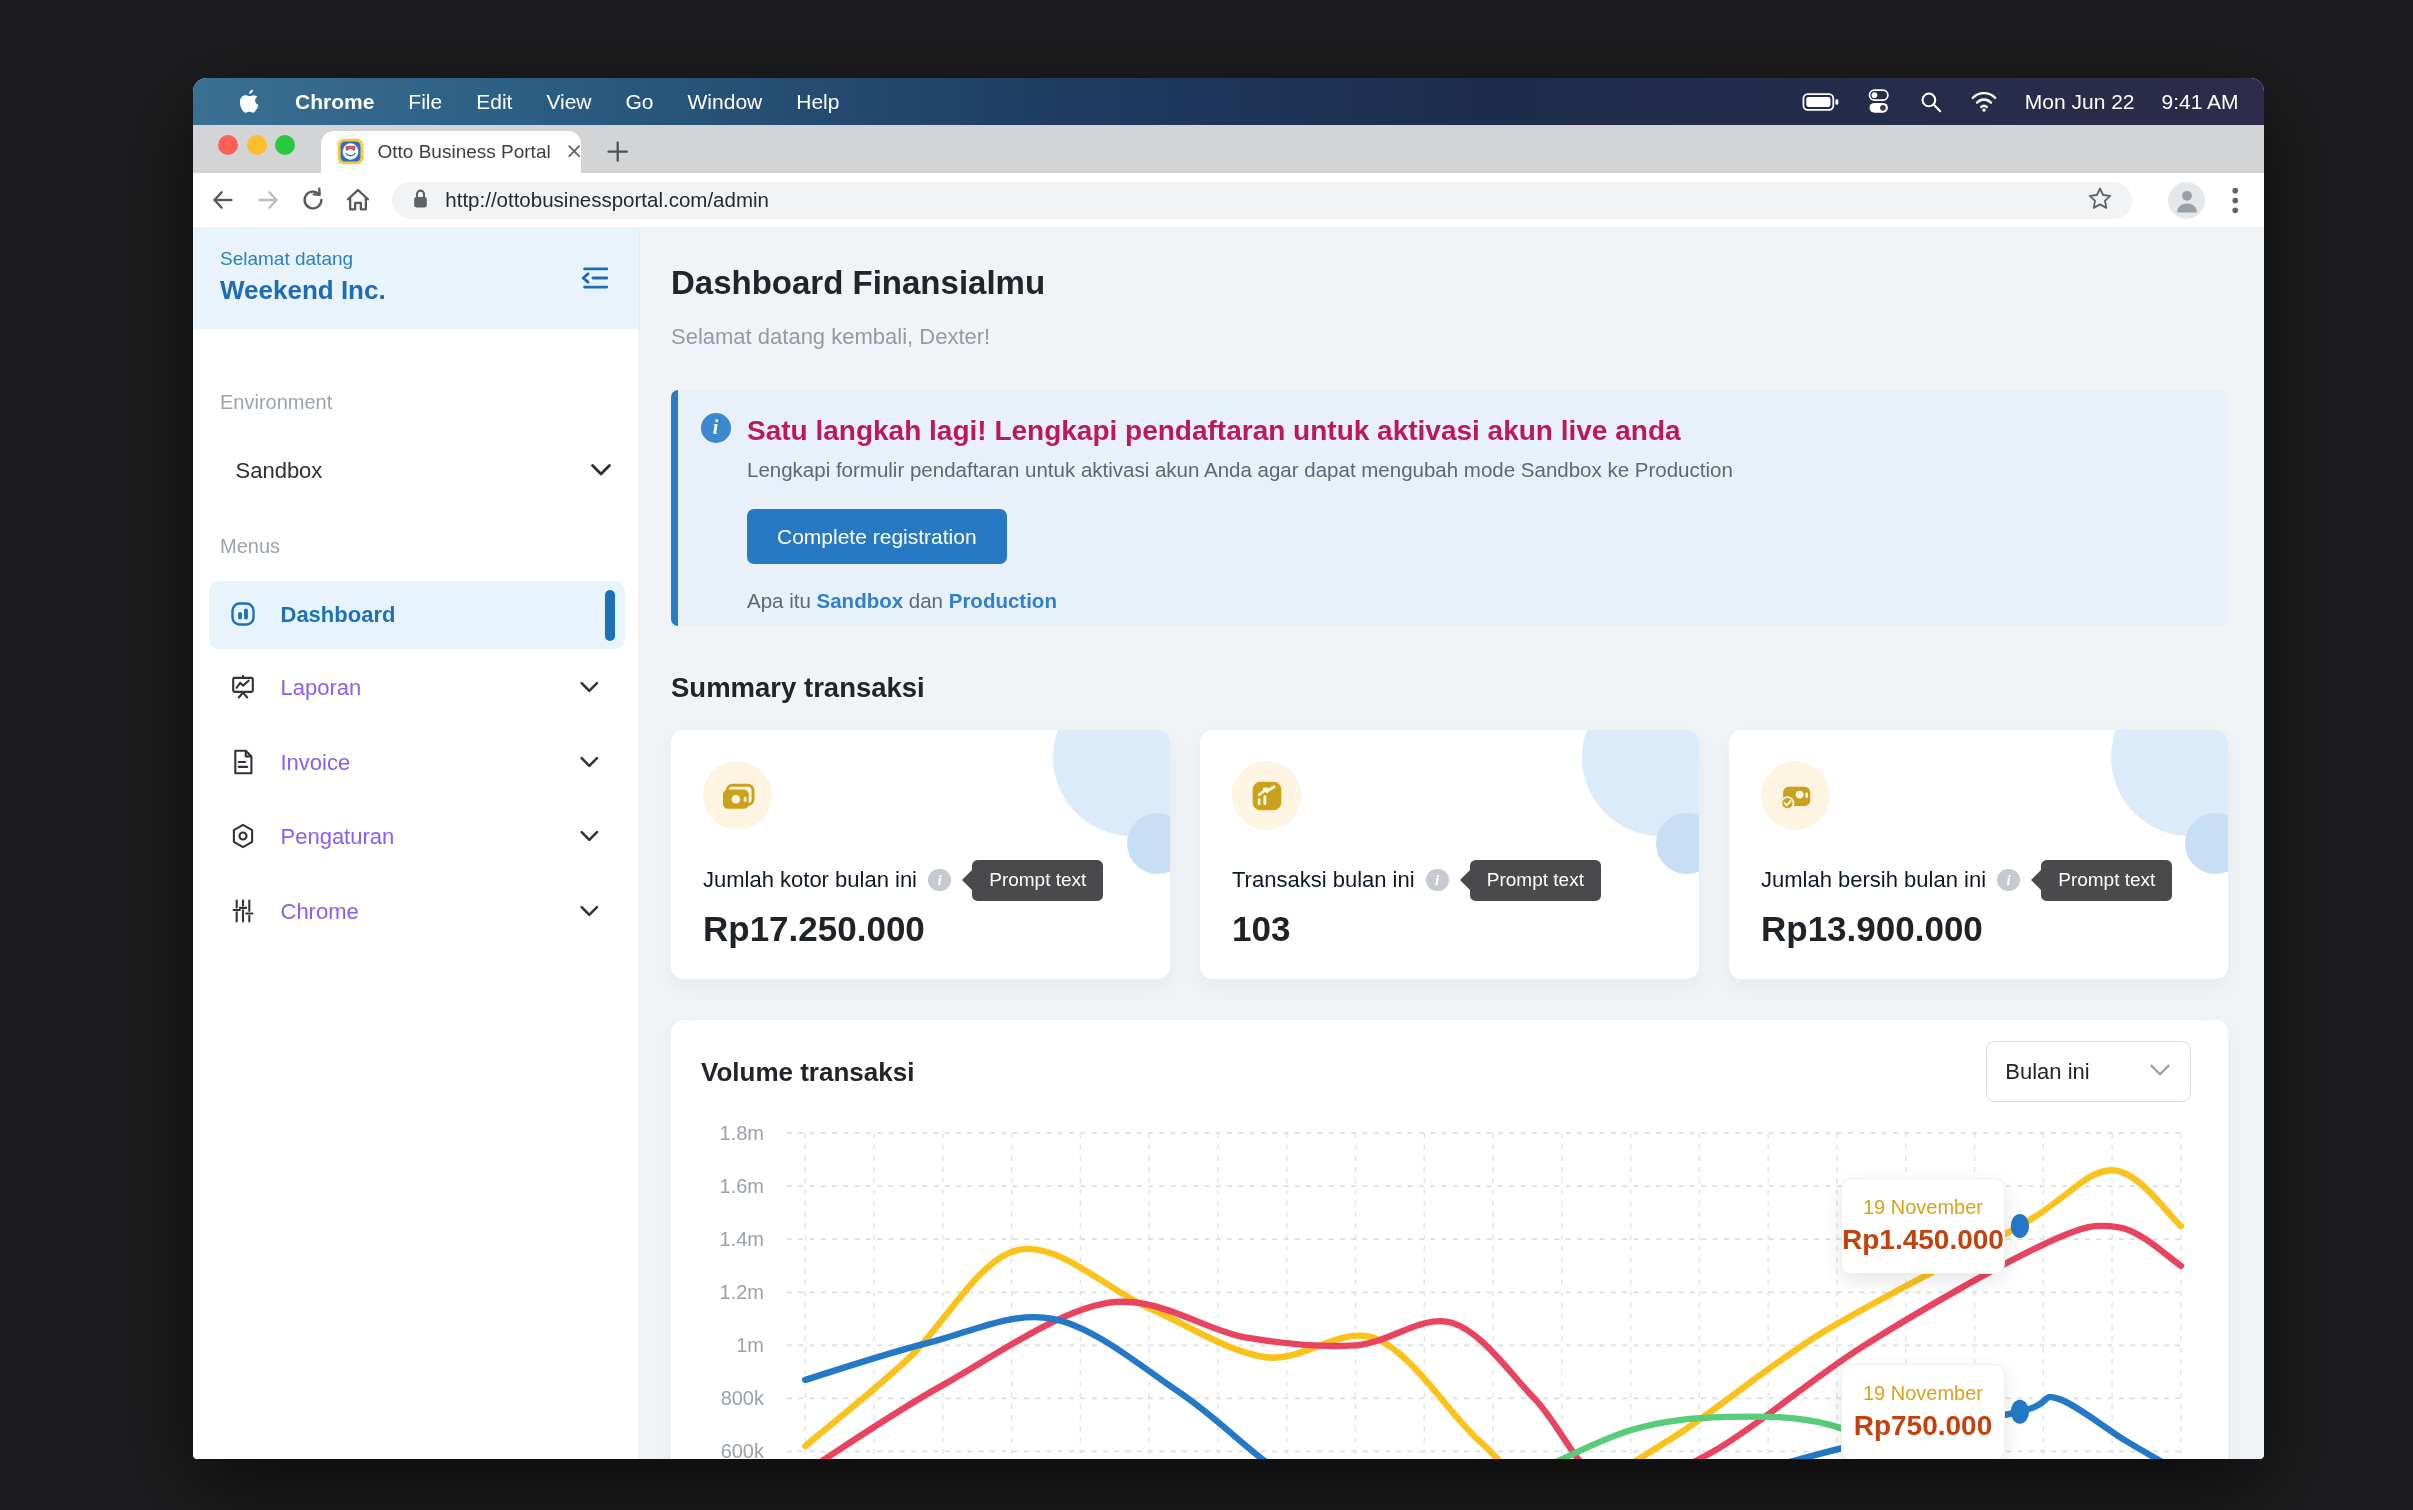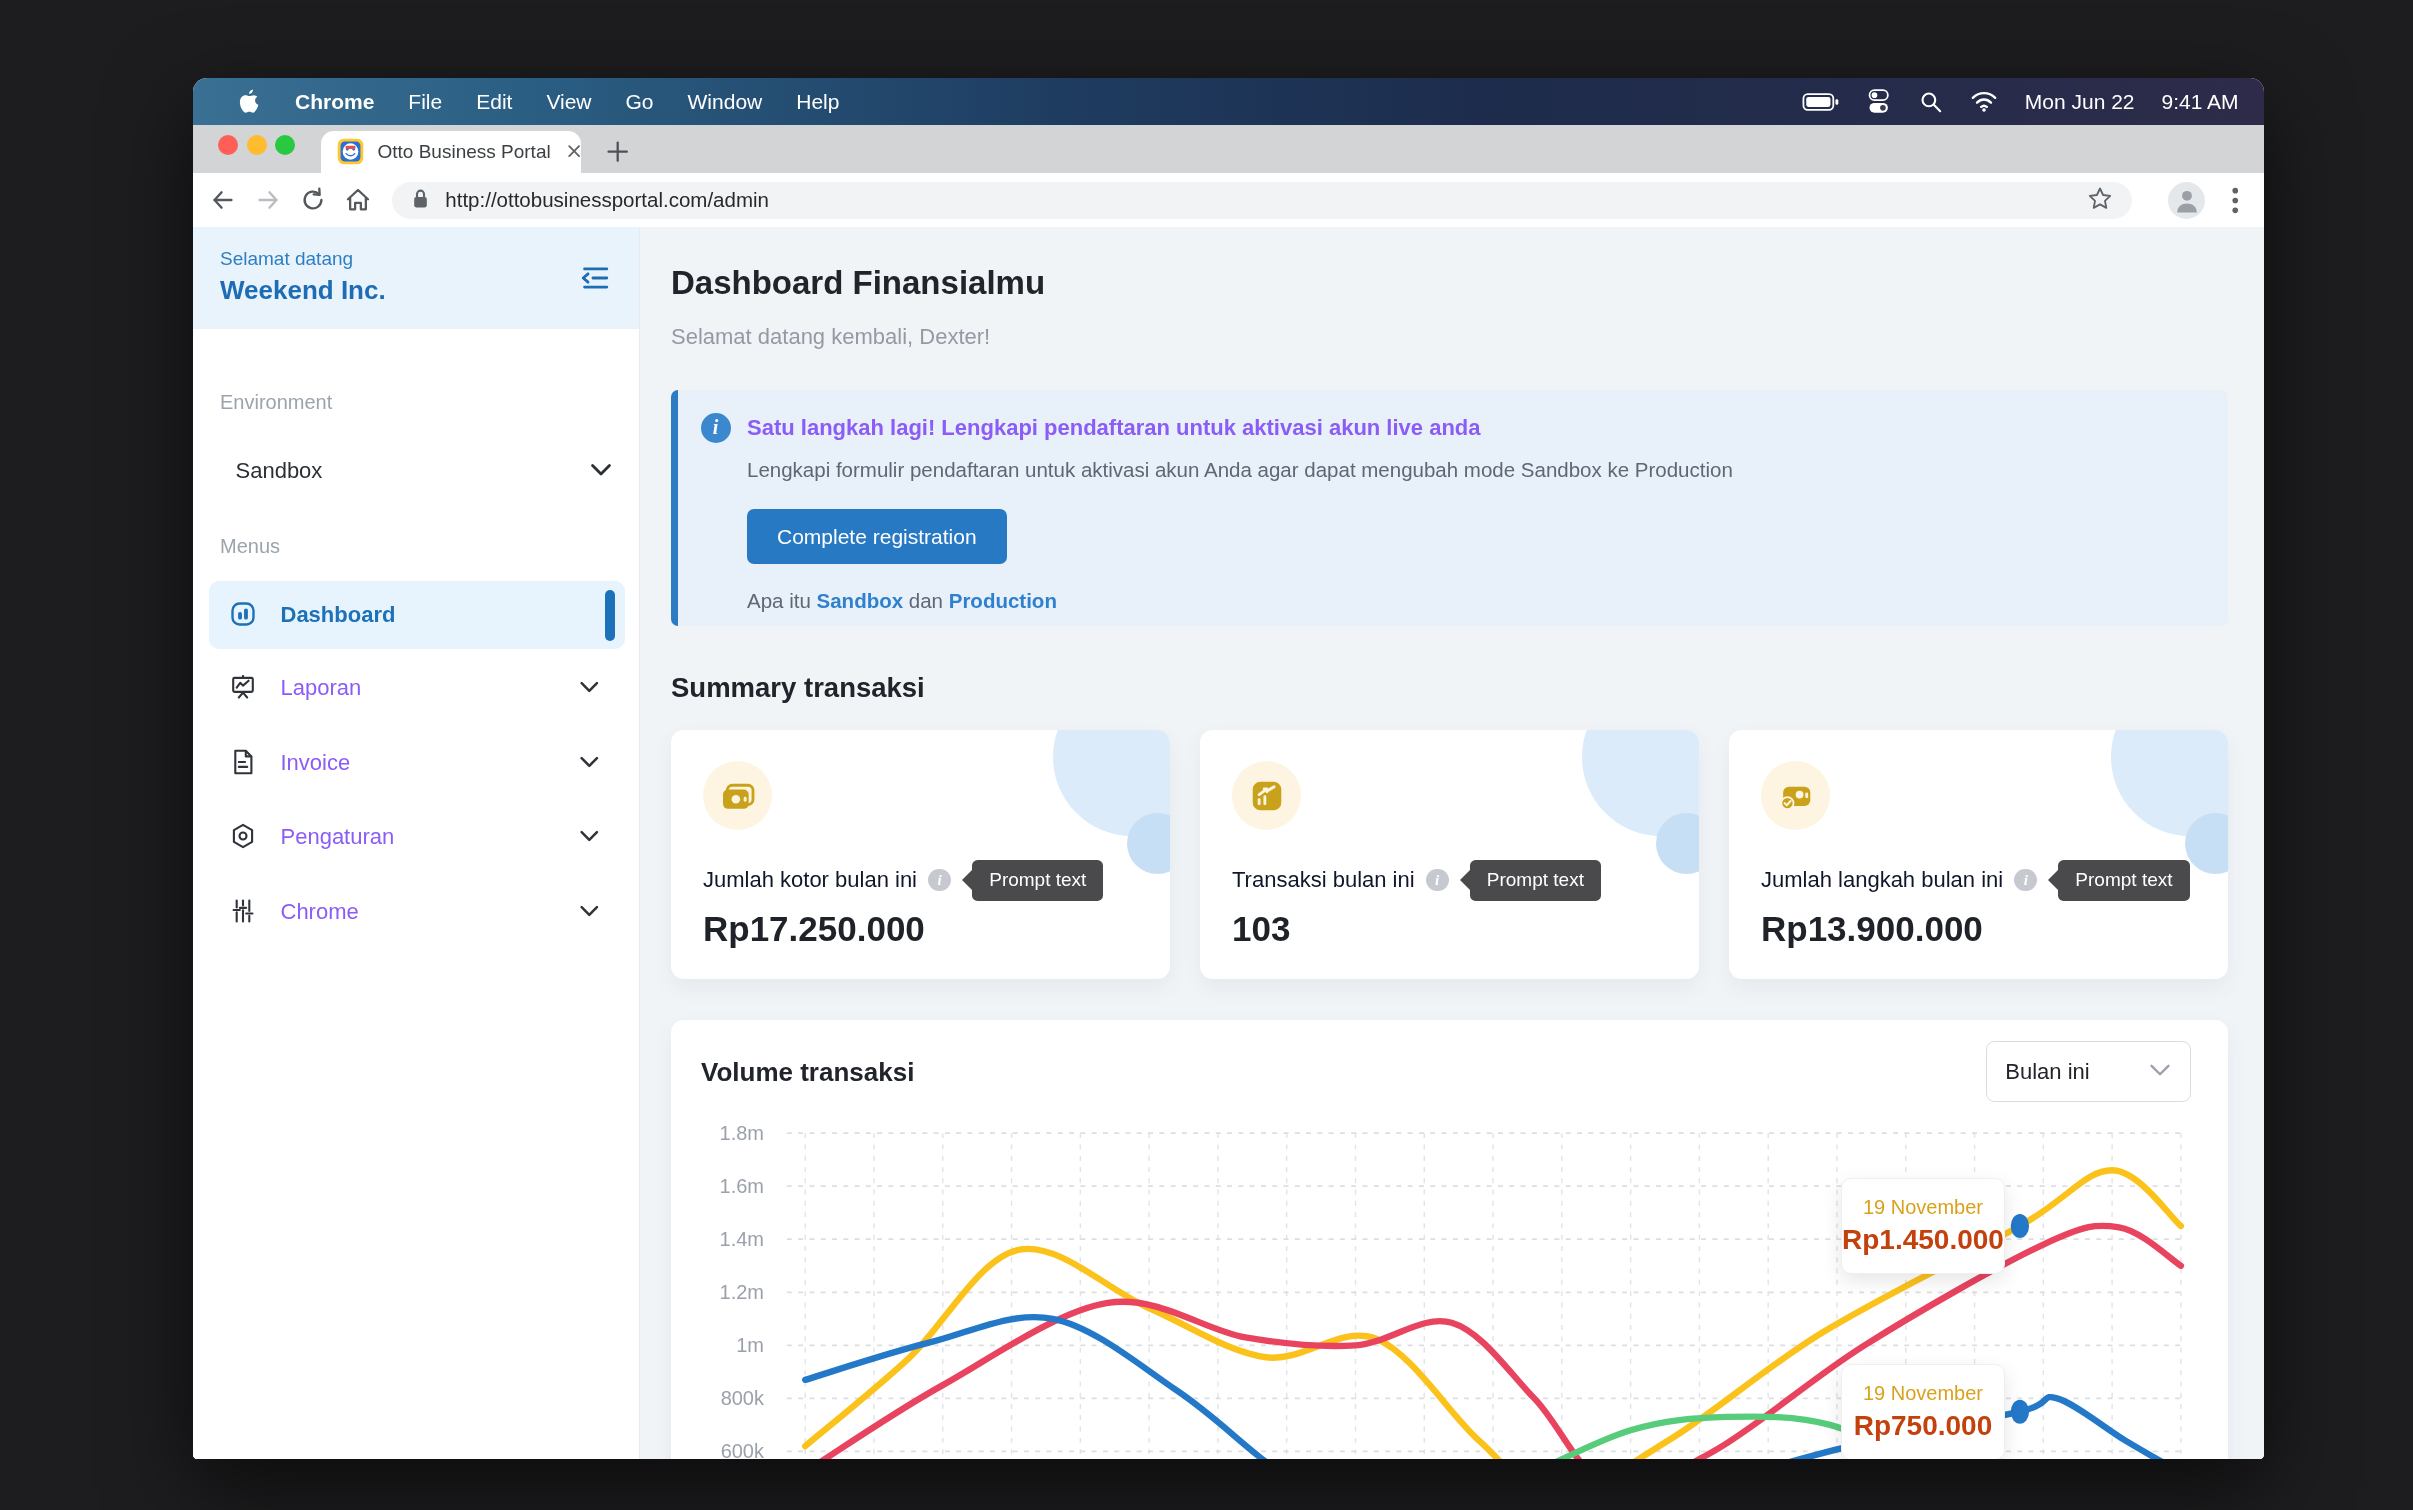--- a/index.html
+++ b/index.html
@@ -64,21 +64,21 @@
   
   #main { position:absolute; left:447px; top:0; width:1624px; height:1232px; overflow:hidden; }
   #page-title { position:absolute; left:31px; top:37px; font-size:33px; font-weight:bold; color:#21242a; }
   #page-subtitle { position:absolute; left:31px; top:97px; font-size:22px; color:#939aa4; }
 
   
   #banner { position:absolute; left:31px; top:163px; width:1557px; height:236px; background:#e8f1fa;
             border-left:7px solid #2b7cc3; border-radius:7px; }
   #banner-info-icon { position:absolute; left:22.6px; top:22.6px; width:30px; height:30px; border-radius:50%;
             background:#3b88ce; color:#fff; font-size:20px; font-weight:bold; display:flex; align-items:center; justify-content:center; font-family:"Liberation Serif",serif; font-style:italic;}
-  #banner-title { position:absolute; left:69px; top:25.4px; font-size:22px; font-weight:bold; color:#8b5cf6; }
+  #banner-title { position:absolute; left:69px; top:25.4px; font-size:28px; font-weight:bold; color:#be185d; }
   #banner-body  { position:absolute; left:69px; top:68px; font-size:20.5px; color:#5d6874; }
   #banner-btn { position:absolute; left:69px; top:119px; height:55px; padding:0 30px; background:#2779c4; border:none;
                 border-radius:7px; color:#fff; font-size:21px; font-family:inherit; display:flex; align-items:center; }
   #banner-foot { position:absolute; left:69px; top:199px; font-size:20.5px; color:#5d6874; }
   .blink { color:#2f80cf; font-weight:bold; text-decoration:none; }
 
   
   #summary-heading { position:absolute; left:31px; top:445px; font-size:27.5px; font-weight:bold; color:#21242a; }
   .card { position:absolute; top:503px; width:499px; height:249px; background:#fff; border-radius:12.7px;
           box-shadow:0 8.5px 21px rgba(40,60,90,.06); overflow:hidden; }
@@ -417,21 +417,21 @@
         <div class="card-iconblob">
           <svg width="40" height="40" viewBox="0 0 56 56">
               <rect x="10" y="15" width="38" height="27" rx="8" fill="#c9a11b"></rect>
               <circle cx="33" cy="26" r="5.5" fill="#fdf5e1"></circle>
               <rect x="41" y="23" width="4" height="8" rx="2" fill="#fdf5e1"></rect>
               <circle cx="16" cy="38" r="8.5" fill="#c9a11b" stroke="#fdf5e1" stroke-width="2.5"></circle>
               <polyline points="12,38 15,41 20.5,35" fill="none" stroke="#fdf5e1" stroke-width="2.8" stroke-linecap="round" stroke-linejoin="round"></polyline>
             </svg>
         </div>
         <div class="card-label-row">
-          <span class="card-label">Jumlah langkah bulan ini</span>
+          <span class="card-label">Jumlah bersih bulan ini</span>
           <span class="mini-info">i</span>
           <span class="tooltip">Prompt text</span>
         </div>
         <div class="card-value">Rp13.900.000</div>
       </div>
 
       <div id="chart-card">
         <div id="chart-title">Volume transaksi</div>
         <div id="chart-period">
           <span class="val">Bulan ini</span>

